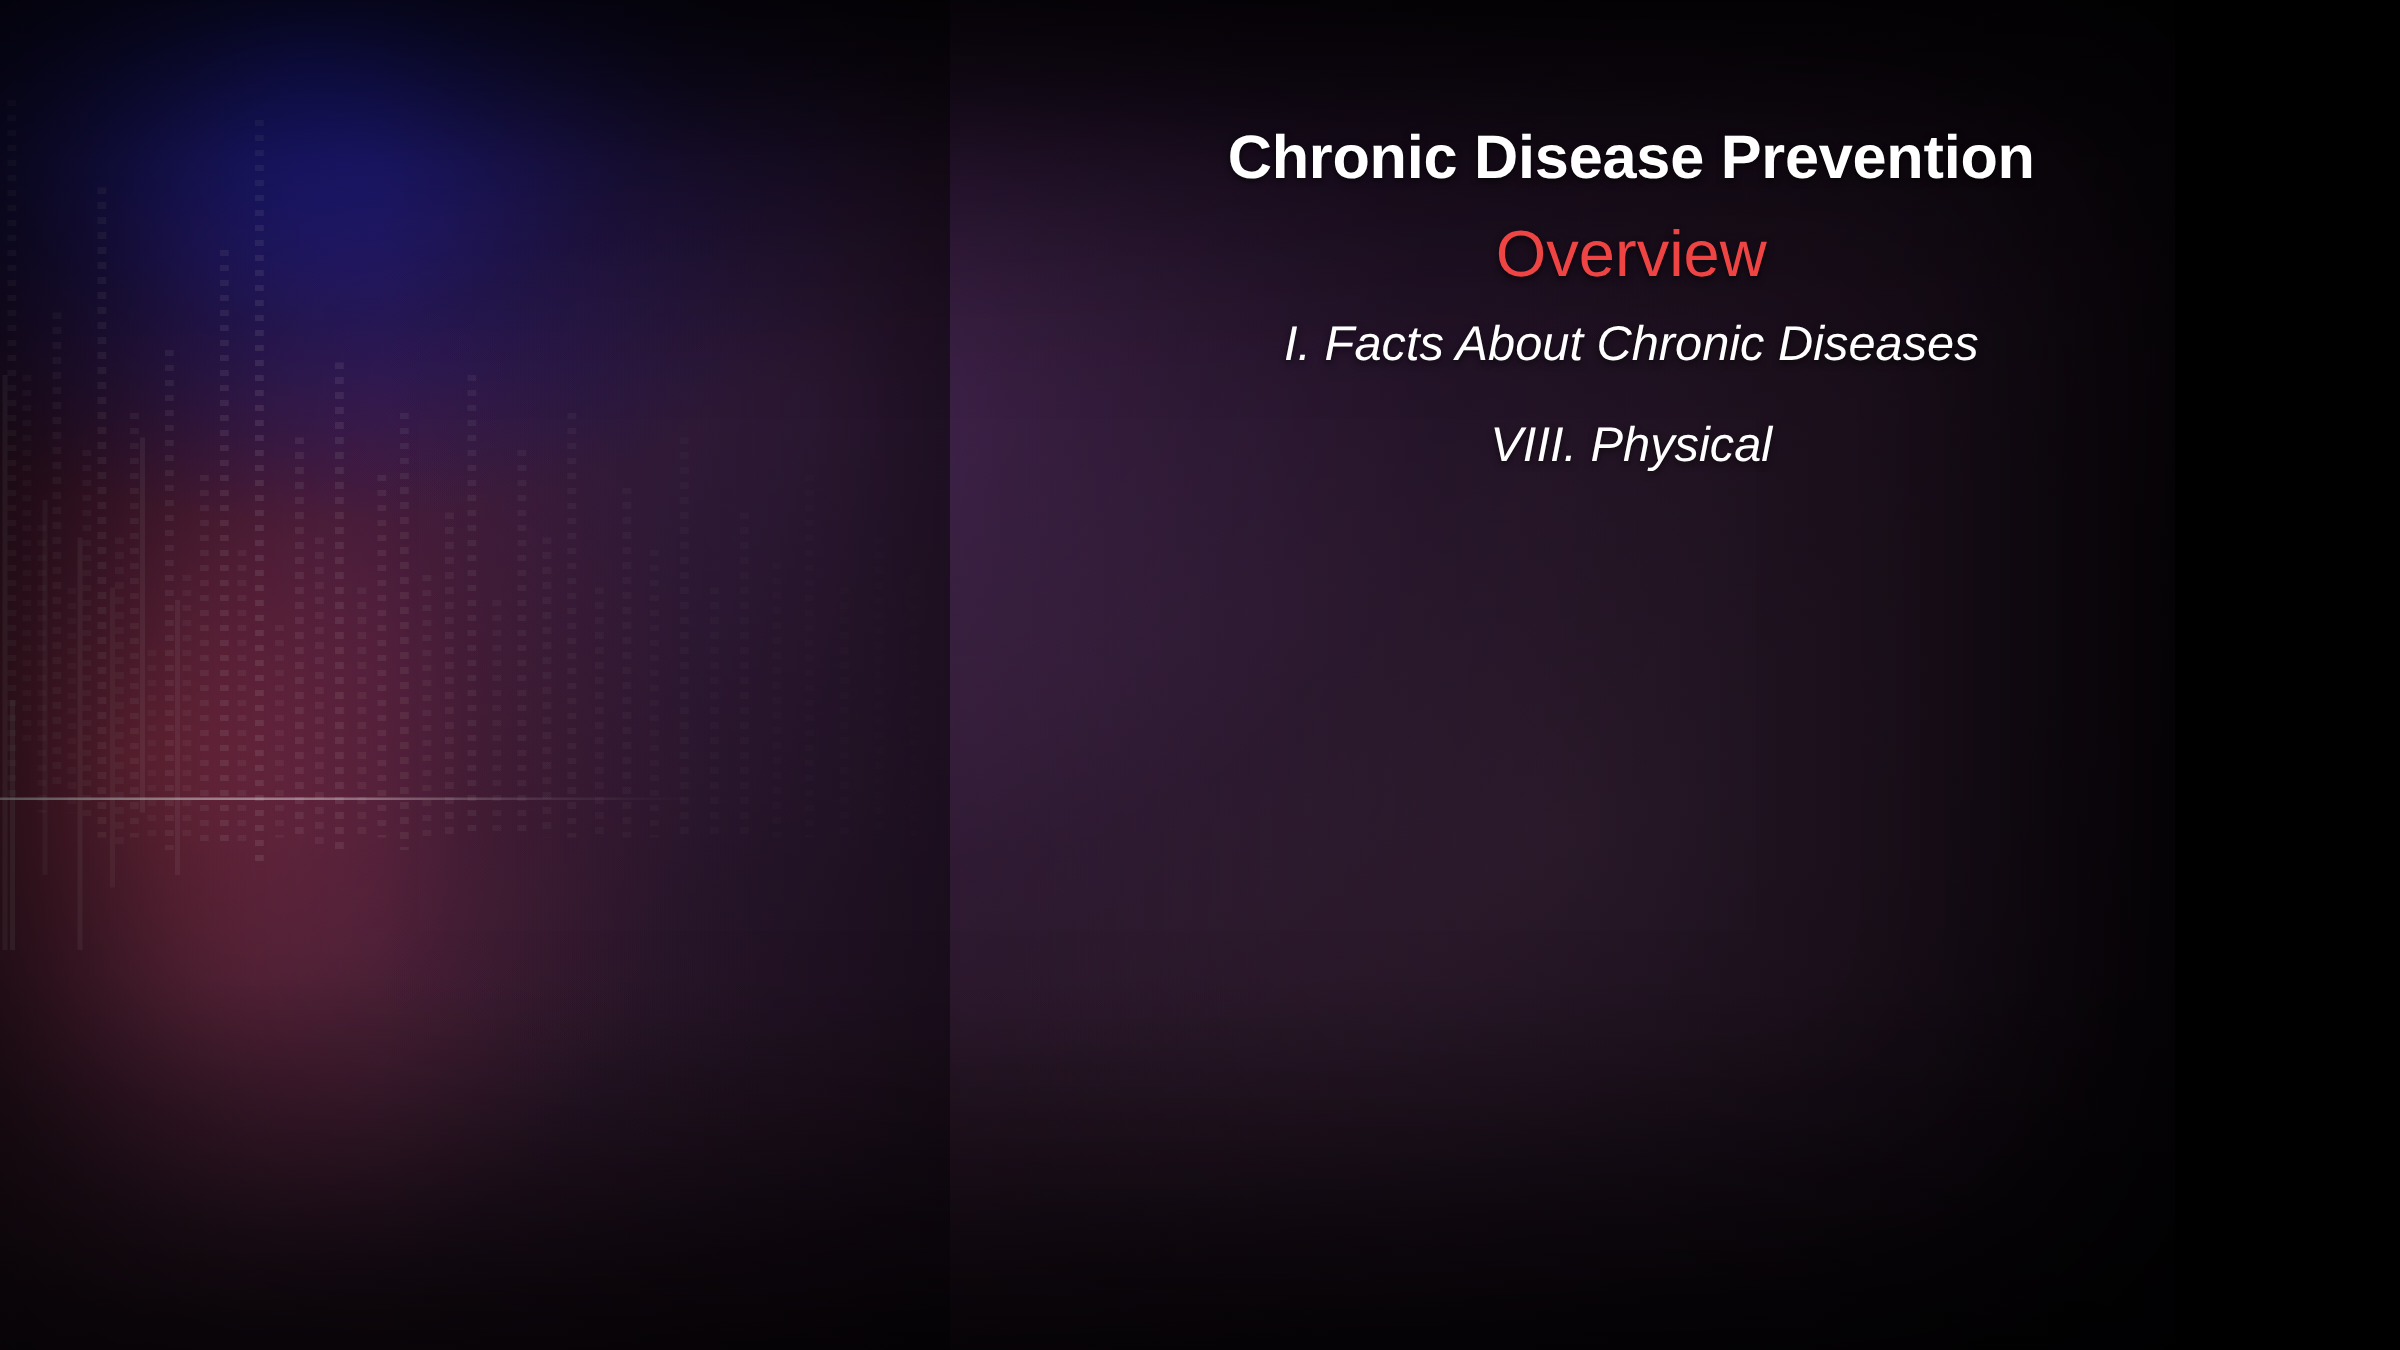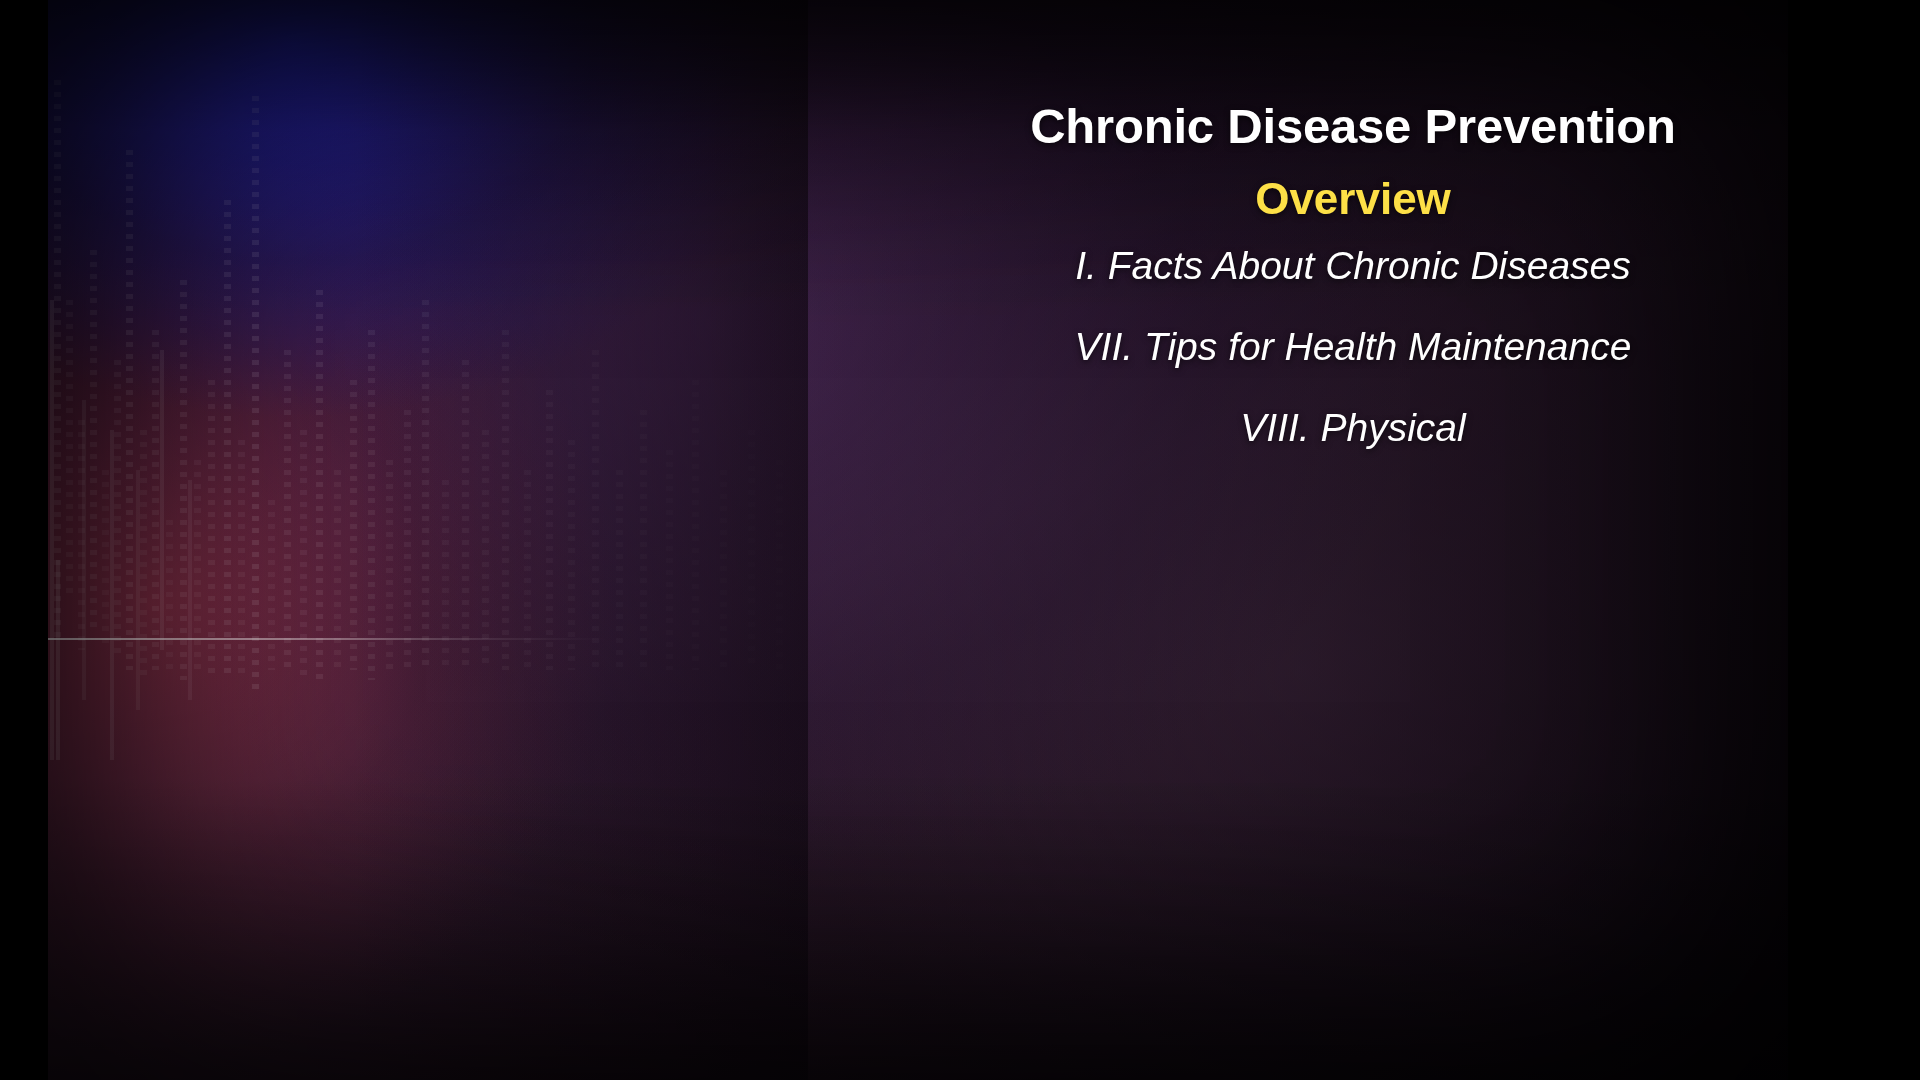--- a/index.html
+++ b/index.html
@@ -13,21 +13,20 @@
     overflow: hidden;
     font-family: "Liberation Sans", sans-serif;
   }
 
   #slide {
     position: relative;
     width: 1740px;
     height: 1080px;
     overflow: hidden;
     background: #120a14;
-    margin-left: 48px;
   }
 
   
   .bg-base {
     position: absolute;
     inset: 0;
     background:
       radial-gradient(ellipse 720px 520px at 14% 4%,  rgba(40,40,200,0.95) 0%, rgba(30,25,120,0.55) 42%, rgba(20,12,45,0.0) 72%),
       radial-gradient(ellipse 620px 620px at 6% 56%,  rgba(190,60,80,0.55) 0%, rgba(120,35,55,0.30) 45%, rgba(40,15,30,0.0) 75%),
       radial-gradient(ellipse 900px 700px at 38% 30%, rgba(90,50,110,0.55) 0%, rgba(50,25,70,0.25) 55%, rgba(20,10,30,0.0) 80%),
@@ -100,23 +99,23 @@
   .title {
     margin-top: 98px;
     font-size: 49px;
     font-weight: bold;
     color: #ffffff;
     letter-spacing: -0.2px;
     text-shadow: 0 2px 6px rgba(0,0,0,0.65);
   }
   .subtitle {
     margin-top: 20px;
-    font-size: 44px;
-    font-weight: bold;
-    color: #fde047;
+    font-size: 52px;
+    font-weight: normal;
+    color: #ef4444;
     text-shadow: 0 2px 6px rgba(0,0,0,0.6);
   }
   .toc {
     margin-top: 22px;
     list-style: none;
     padding: 0;
   }
   .toc-item {
     font-size: 39px;
     color: #ffffff;
@@ -189,18 +188,17 @@
 
   <div class="bg-dark-right"></div>
   <div class="bg-top-dark"></div>
   <div class="bg-vignette"></div>
 
   <div class="content">
     <div class="title">Chronic Disease Prevention</div>
     <div class="subtitle">Overview</div>
     <ul class="toc" id="toc">
         <li class="toc-item">I.  Facts About Chronic Diseases</li>
-        <li class="toc-item">VII. Tips for Health Maintenance</li>
         <li class="toc-item">VIII. Physical</li>
       </ul>
   </div>
 
 </div>
 
 </body></html>

